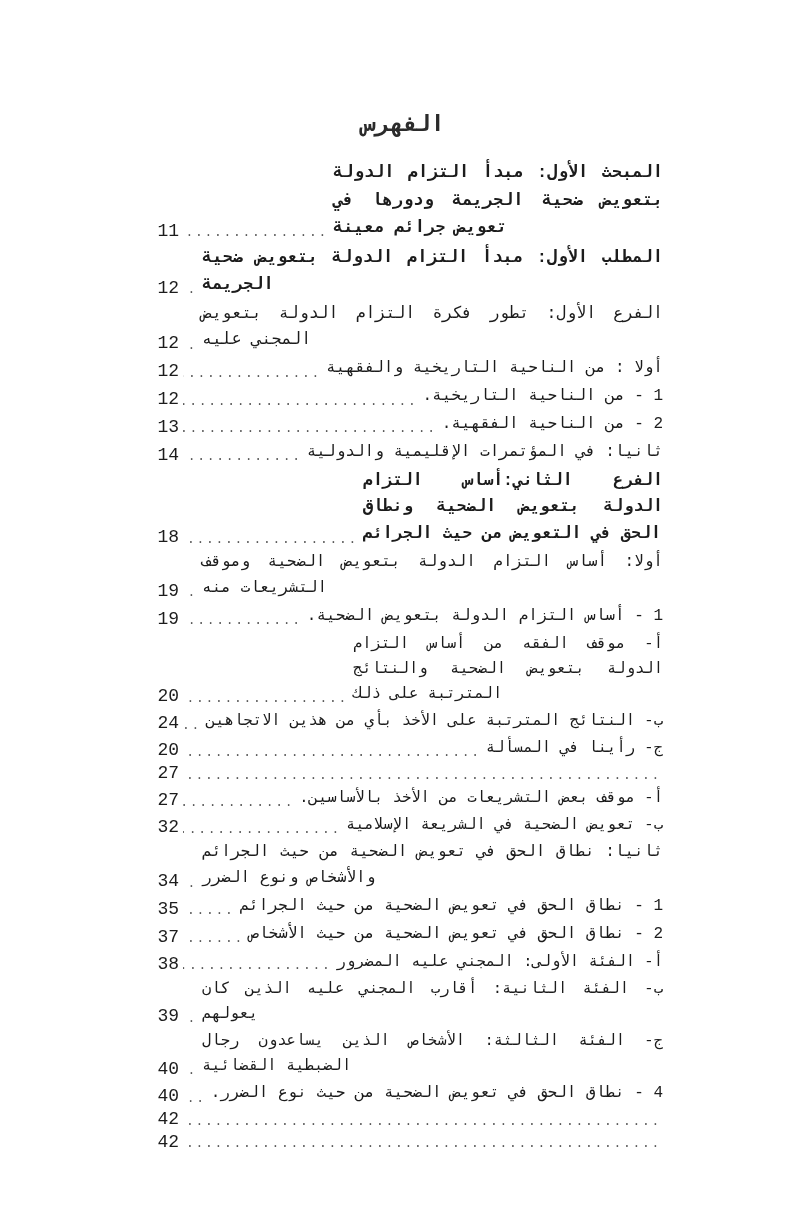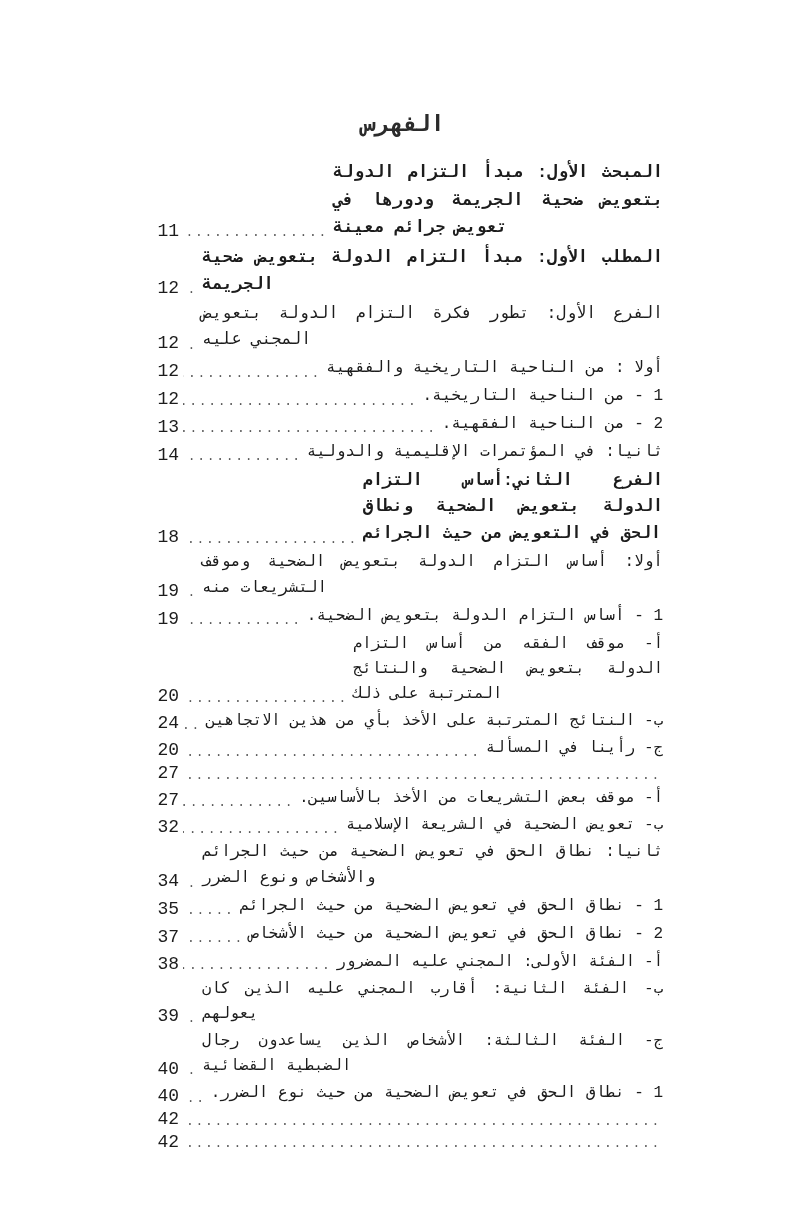--- a/index.html
+++ b/index.html
@@ -221,21 +221,21 @@
         <span class="entry-text">ب- الفئة الثانية: أقارب المجني عليه الذين كان يعولهم</span>
         <span class="entry-leader"></span>
         <span class="entry-page">39</span>
       </div>
       <div class="entry w-normal lvl-sub">
         <span class="entry-text">ج- الفئة الثالثة: الأشخاص الذين يساعدون رجال الضبطية القضائية</span>
         <span class="entry-leader"></span>
         <span class="entry-page">40</span>
       </div>
       <div class="entry w-normal lvl-item">
-        <span class="entry-text">1 - نطاق الحق في تعويض الضحية من حيث نوع الضرر.</span>
+        <span class="entry-text">4 - نطاق الحق في تعويض الضحية من حيث نوع الضرر.</span>
         <span class="entry-leader"></span>
         <span class="entry-page">40</span>
       </div>
       <div class="entry w-bold lvl-matlab">
         <span class="entry-leader"></span>
         <span class="entry-page">42</span>
       </div>
       <div class="entry w-bold lvl-fara">
         <span class="entry-leader"></span>
         <span class="entry-page">42</span>

